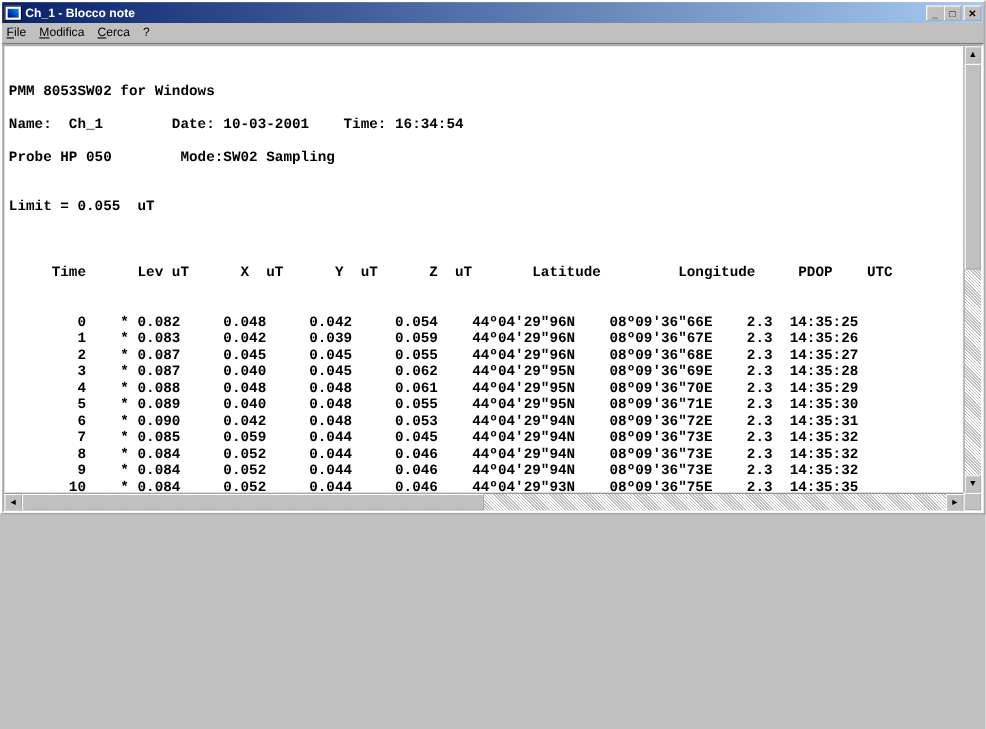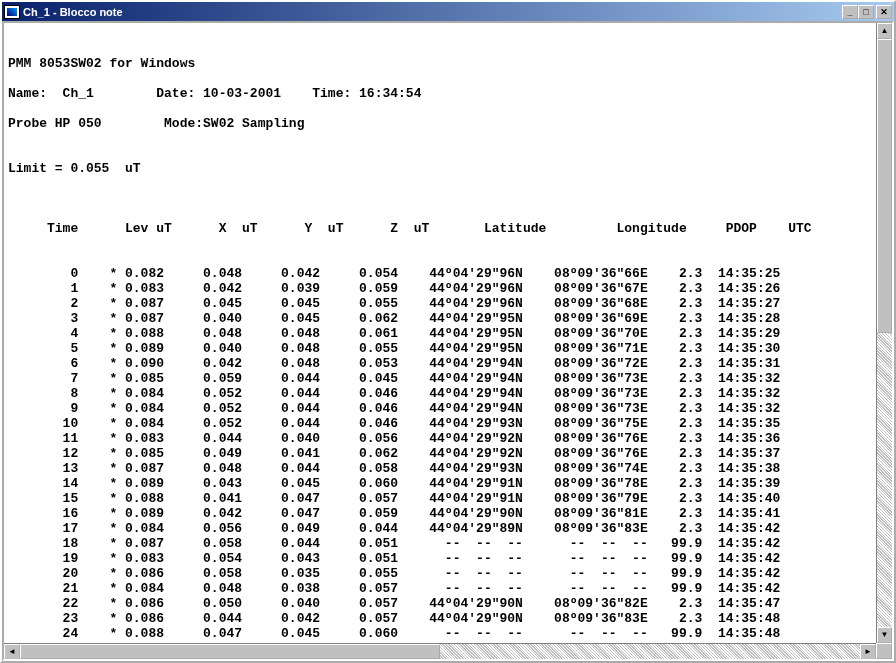--- a/index.html
+++ b/index.html
@@ -1,17 +1,17 @@
 <!DOCTYPE html>
 <html><head>
 <meta charset="utf-8">
 <style>
   * { margin:0; padding:0; box-sizing:border-box; }
   body { font-family: "MS Sans Serif", Tahoma, sans-serif; font-size:11px; background:#c0c0c0; }
-  .window { width:896px; height:663px; border:2px outset #fff; background:#c0c0c0; display:flex; flex-direction:column; }
+  .window { width:896px; height:468px; border:2px outset #fff; background:#c0c0c0; display:flex; flex-direction:column; }
   .titlebar { height:19px; background:linear-gradient(to right,#08216b,#a6caf0); color:#fff; display:flex; align-items:center; padding:0 2px; font-weight:bold; }
   .titlebar-icon { width:16px; height:14px; background:#fff; margin-right:3px; display:inline-block; border:1px solid #000; position:relative; }
   .titlebar-icon::after { content:""; position:absolute; left:2px; top:2px; right:2px; bottom:2px; background:linear-gradient(45deg,#007,#09f); }
   .titlebar-text { flex:1; font-size:11px; }
   .titlebar-buttons { display:flex; gap:0px; }
   .tb-btn { width:16px; height:14px; background:#c0c0c0; border:1px outset #fff; font-family:"Marlett","Arial"; font-size:9px; line-height:12px; text-align:center; cursor:pointer; color:#000; }
   .tb-close { margin-left:2px; }
   .menubar { height:19px; background:#c0c0c0; display:flex; align-items:center; padding:0 4px; font-size:11px; gap:12px; border-bottom:1px solid #808080; }
   .menubar span { cursor:pointer; }
   .menubar u { text-decoration:underline; }
@@ -33,20 +33,26 @@
 
 <div class="window">
   <div class="titlebar">
     <span class="titlebar-icon"></span>
     <span class="titlebar-text">Ch_1 - Blocco note</span>
     <div class="titlebar-buttons">
       <div class="tb-btn">_</div>
       <div class="tb-btn">□</div>
       <div class="tb-btn tb-close">✕</div>
     </div>
+  </div>
+  <div class="menubar">
+    <span><u>F</u>ile</span>
+    <span><u>M</u>odifica</span>
+    <span><u>C</u>erca</span>
+    <span>?</span>
   </div>
   <div class="client">
     <div class="content-wrap">
       <div class="content" id="text-content">PMM 8053SW02 for Windows
 
 Name:  Ch_1        Date: 10-03-2001    Time: 16:34:54
 
 Probe HP 050        Mode:SW02 Sampling
 
 

